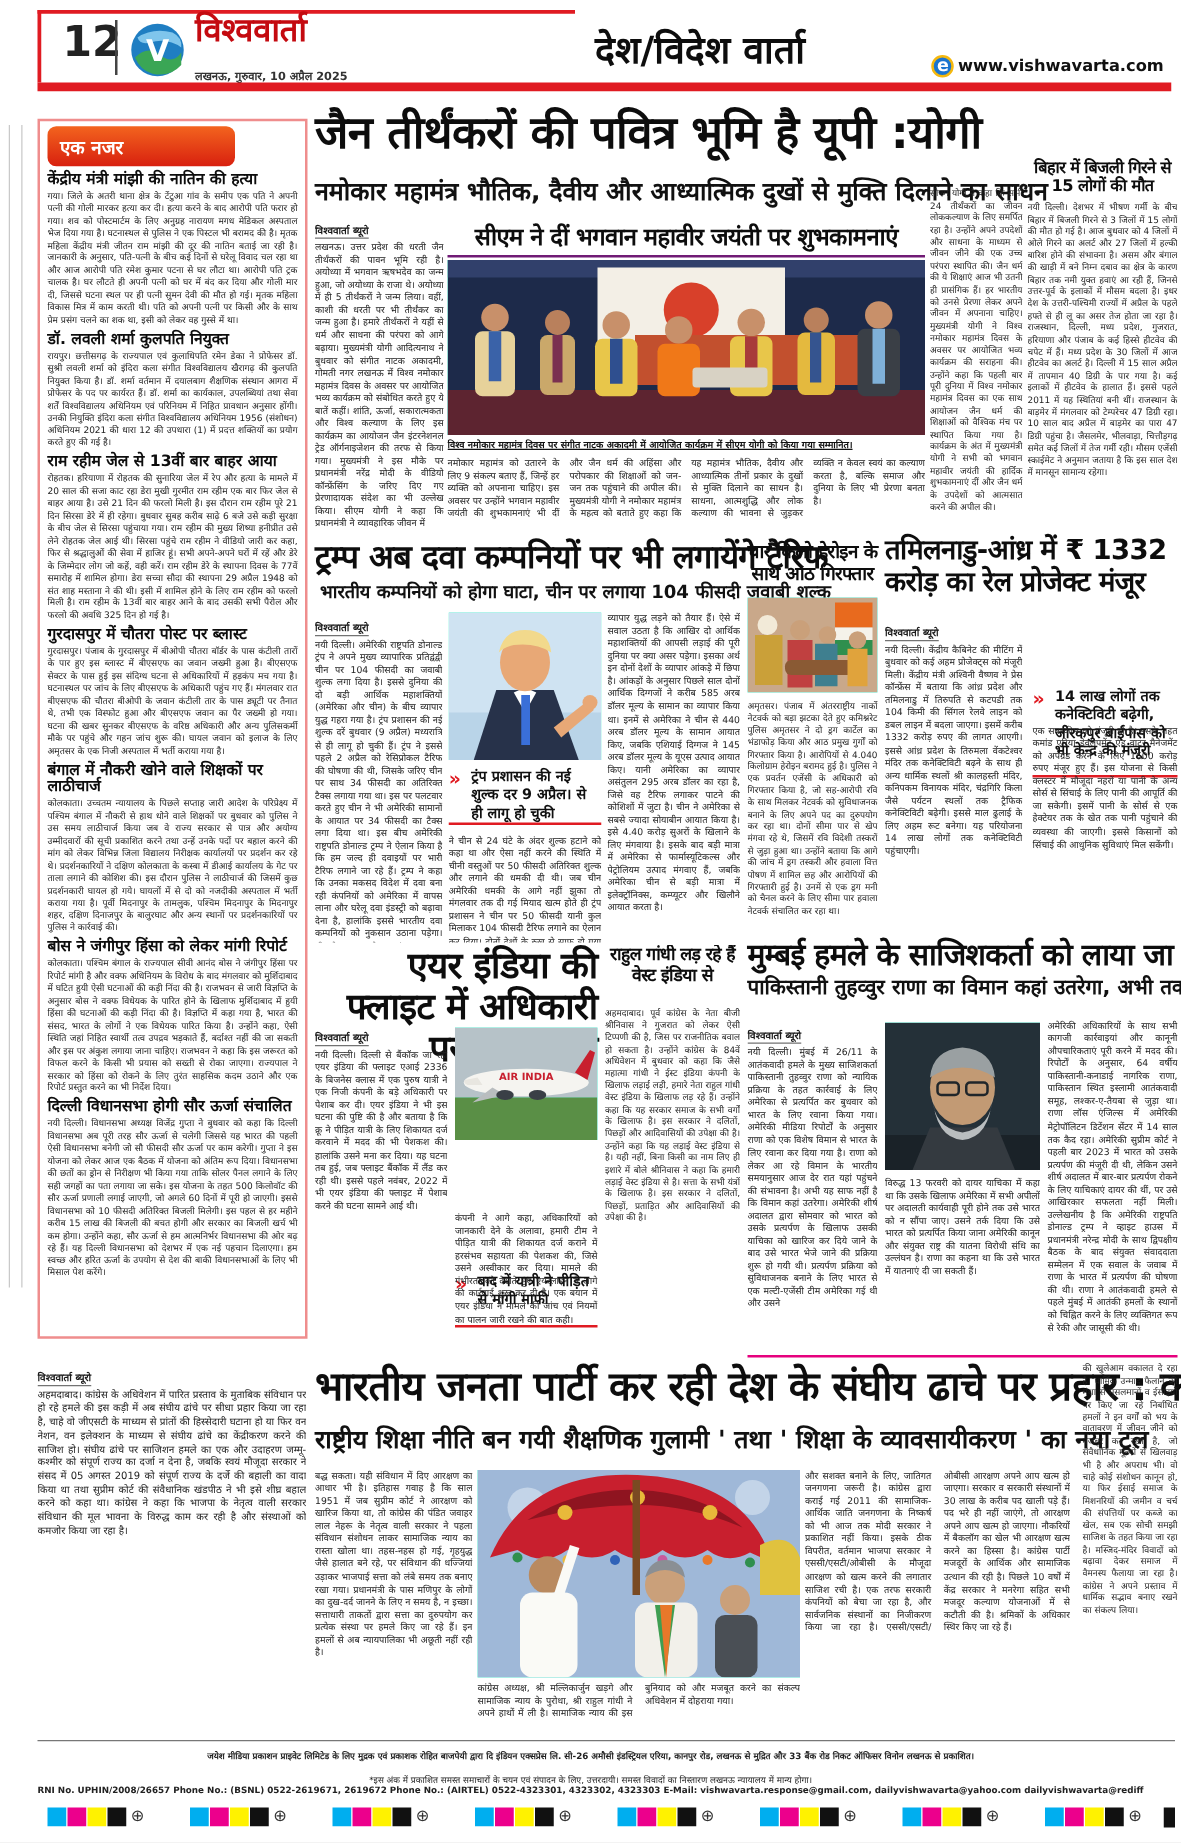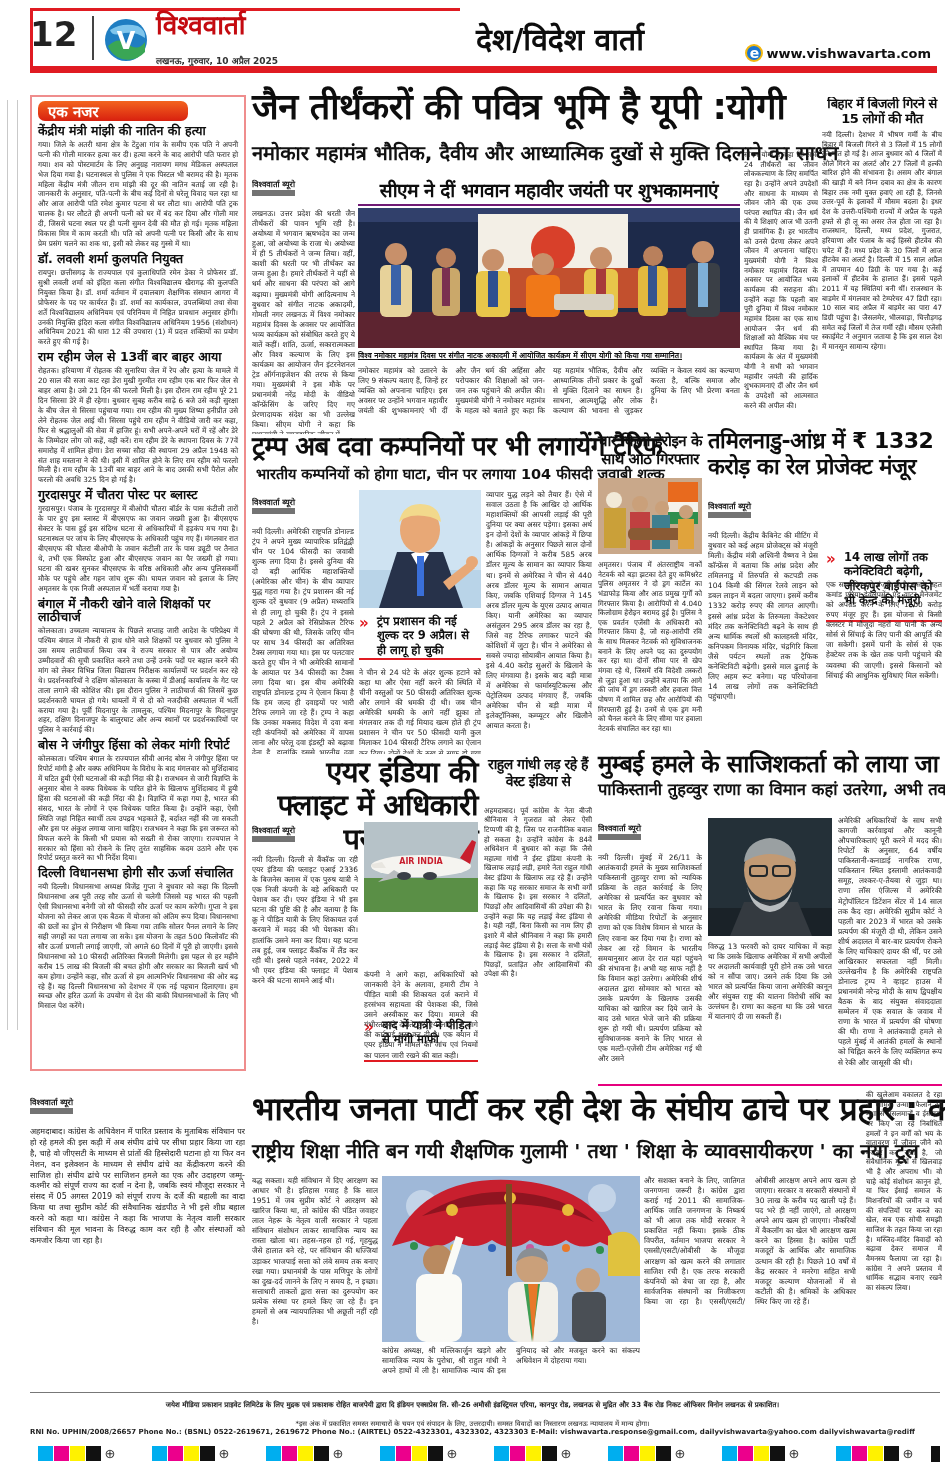--- a/index.html
+++ b/index.html
@@ -5,48 +5,48 @@
   html,body{margin:0;padding:0;background:#e9e9e9;}
   .page{position:relative;width:945px;height:1474px;background:#ffffff;margin:0 auto;
         font-family:"DejaVu Sans",sans-serif;color:#1a1a1a;overflow:hidden;box-sizing:border-box;}
   .page *{box-sizing:border-box;}
   .abs{position:absolute;}
   
   .mh{position:absolute;left:30px;top:8px;width:907px;height:58px;}
   .mh-topline{position:absolute;left:0;top:0;width:430px;height:3px;background:#e01b22;}
   .mh-leftline{position:absolute;left:0;top:0;width:3px;height:58px;background:#e01b22;}
   .mh-bar{position:absolute;left:30px;top:66px;width:907px;height:7px;background:#e01b22;}
-  .pageno{position:absolute;left:0;top:6px;font-size:34px;font-weight:700;color:#222;}
+  .pageno{position:absolute;left:20px;top:6px;font-size:34px;font-weight:700;color:#222;}
   .pgdiv{position:absolute;left:62px;top:8px;width:2px;height:44px;background:#444;}
   .brand{position:absolute;left:74px;top:4px;display:flex;gap:8px;align-items:center;}
   .brandname{font-size:26px;font-weight:700;color:#c40a10;line-height:1;}
   .branddate{font-size:9px;font-weight:700;color:#333;margin-top:16px;}
   .section-title{position:absolute;left:370px;top:10px;width:320px;text-align:center;
                  font-size:30px;font-weight:700;color:#0d0d0d;}
   .website{position:absolute;right:6px;top:36px;display:flex;align-items:center;gap:3px;
            font-size:13px;font-weight:700;color:#111;}
   .eicon{width:18px;height:18px;border-radius:50%;background:#1b75d0;color:#fff;
          font-size:14px;font-weight:700;display:flex;align-items:center;justify-content:center;
          border:2px solid #f5b80e;}
   
   .hl{font-weight:700;color:#0d0d0d;line-height:1.08;letter-spacing:-0.5px;}
   .sub{font-weight:700;color:#111;line-height:1.15;}
-  .byline{font-size:8px;font-weight:700;border-bottom:6px solid #737373;display:inline-block;padding-bottom:1px;margin-bottom:13px;}
+  .byline{font-size:8px;font-weight:700;border-bottom:1px solid #737373;display:inline-block;padding-bottom:1px;margin-bottom:2px;}
   .body{font-size:7.4px;line-height:1.36;text-align:justify;color:#222;overflow:hidden;}
   .body.small{font-size:7.1px;}
   .caption{font-size:7.6px;font-weight:700;color:#111;overflow:hidden;white-space:nowrap;}
   .quote{font-size:11.5px;font-weight:700;line-height:1.25;color:#101010;
          border-bottom:2px solid #e01b22;padding-bottom:6px;position:relative;padding-left:18px;overflow:hidden;}
   .quote .qm{position:absolute;left:0;top:0;color:#e01b22;font-size:15px;font-weight:700;}
   .photo{overflow:hidden;background:#5eead4;}
   .photo svg{display:block;width:100%;height:100%;}
   
   .ekbox{position:absolute;left:30px;top:95px;width:216px;height:976px;border:2px solid #ef8d8d;
          padding:4px 6px;overflow:hidden;background:#fff;}
-  .ektab{width:150px;height:20px;border-radius:7px;background:linear-gradient(#f3641e,#d8200f);
+  .ektab{width:150px;height:32px;border-radius:7px;background:linear-gradient(#f3641e,#d8200f);
          color:#fff;font-size:15px;font-weight:700;display:flex;align-items:center;padding-left:10px;margin-bottom:3px;}
   .ekitem h4{margin:3px 0 2px 0;font-size:12.5px;font-weight:700;color:#0d0d0d;line-height:1.1;}
   .ekitem p{margin:0;font-size:7.2px;line-height:1.38;text-align:justify;color:#222;}
   .edge{position:absolute;top:100px;width:1px;height:930px;background:#c9c9c9;}
   
   .footrule{position:absolute;left:30px;top:1392px;width:910px;height:1px;background:#777;}
   .footline{position:absolute;left:30px;width:885px;text-align:center;color:#222;overflow:hidden;white-space:nowrap;}
   .cbar{position:absolute;top:1446px;height:16px;display:flex;gap:1px;}
   .csq{width:15px;height:15px;}
   .c-c{background:#00aeef;}.c-m{background:#ec008c;}.c-y{background:#fff200;}.c-k{background:#111;}
@@ -159,21 +159,21 @@
           <rect x="196" y="86" width="60" height="16" rx="3" fill="#d8d2c4"></rect>
         </g>
       </svg>
     </div>
     <div class="caption abs" style="left:106px;top:262px;width:382px;text-decoration:underline;">विश्व नमोकार महामंत्र दिवस पर संगीत नाटक अकादमी में आयोजित कार्यक्रम में सीएम योगी को किया गया सम्मानित।</div>
     <div class="body abs" style="left:106px;top:278px;width:382px;height:66px;column-count:4;column-gap:8px;">नमोकार महामंत्र को उतारने के लिए 9 संकल्प बताए हैं, जिन्हें हर व्यक्ति को अपनाना चाहिए। इस अवसर पर उन्होंने भगवान महावीर जयंती की शुभकामनाएं भी दीं और जैन धर्म की अहिंसा और परोपकार की शिक्षाओं को जन-जन तक पहुंचाने की अपील की। मुख्यमंत्री योगी ने नमोकार महामंत्र के महत्व को बताते हुए कहा कि यह महामंत्र भौतिक, दैवीय और आध्यात्मिक तीनों प्रकार के दुखों से मुक्ति दिलाने का साधन है। साधना, आत्मशुद्धि और लोक कल्याण की भावना से जुड़कर व्यक्ति न केवल स्वयं का कल्याण करता है, बल्कि समाज और दुनिया के लिए भी प्रेरणा बनता है।</div>
     <div class="body abs" style="left:492px;top:62px;width:74px;height:284px;font-size:7.1px;">सीएम योगी ने कहा कि सभी 24 तीर्थंकरों का जीवन लोककल्याण के लिए समर्पित रहा है। उन्होंने अपने उपदेशों और साधना के माध्यम से जीवन जीने की एक उच्च परंपरा स्थापित की। जैन धर्म की ये शिक्षाएं आज भी उतनी ही प्रासंगिक हैं। हर भारतीय को उनसे प्रेरणा लेकर अपने जीवन में अपनाना चाहिए। मुख्यमंत्री योगी ने विश्व नमोकार महामंत्र दिवस के अवसर पर आयोजित भव्य कार्यक्रम की सराहना की। उन्होंने कहा कि पहली बार पूरी दुनिया में विश्व नमोकार महामंत्र दिवस का एक साथ आयोजन जैन धर्म की शिक्षाओं को वैश्विक मंच पर स्थापित किया गया है। कार्यक्रम के अंत में मुख्यमंत्री योगी ने सभी को भगवान महावीर जयंती की हार्दिक शुभकामनाएं दीं और जैन धर्म के उपदेशों को आत्मसात करने की अपील की।</div>
   </section>
 
   <section class="abs" style="left:822px;top:97px;width:120px;height:334px;overflow:hidden;">
-    <div class="hl" style="font-size:13px;text-align:center;line-height:1.15;margin-bottom:3px;">बिहार में बिजली गिरने से 15 लोगों की मौत</div>
+    <div class="hl" style="font-size:13px;text-align:center;line-height:1.15;margin-bottom:3px;margin-top:31px;">बिहार में बिजली गिरने से 15 लोगों की मौत</div>
     <div class="body small" style="height:300px;">नयी दिल्ली। देशभर में भीषण गर्मी के बीच बिहार में बिजली गिरने से 3 जिलों में 15 लोगों की मौत हो गई है। आज बुधवार को 4 जिलों में ओले गिरने का अलर्ट और 27 जिलों में हल्की बारिश होने की संभावना है। असम और बंगाल की खाड़ी में बने निम्न दबाव का क्षेत्र के कारण बिहार तक नमी युक्त हवाएं आ रही हैं, जिनसे उत्तर-पूर्व के इलाकों में मौसम बदला है। इधर देश के उत्तरी-पश्चिमी राज्यों में अप्रैल के पहले हफ्ते से ही लू का असर तेज होता जा रहा है। राजस्थान, दिल्ली, मध्य प्रदेश, गुजरात, हरियाणा और पंजाब के कई हिस्से हीटवेव की चपेट में हैं। मध्य प्रदेश के 30 जिलों में आज हीटवेव का अलर्ट है। दिल्ली में 15 साल अप्रैल में तापमान 40 डिग्री के पार गया है। कई इलाकों में हीटवेव के हालात हैं। इससे पहले 2011 में यह स्थितियां बनी थीं। राजस्थान के बाड़मेर में मंगलवार को टेम्परेचर 47 डिग्री रहा। 10 साल बाद अप्रैल में बाड़मेर का पारा 47 डिग्री पहुंचा है। जैसलमेर, भीलवाड़ा, चित्तौड़गढ़ समेत कई जिलों में तेज गर्मी रही। मौसम एजेंसी स्काईमेट ने अनुमान जताया है कि इस साल देश में मानसून सामान्य रहेगा।</div>
   </section>
 
   <section class="abs" style="left:252px;top:432px;width:340px;height:322px;">
     <div class="hl abs" style="left:0;top:0;width:340px;font-size:26px;white-space:nowrap;">ट्रम्प अब दवा कम्पनियों पर भी लगायेंगे टैरिफ</div>
     <div class="sub abs" style="left:4px;top:34px;width:336px;font-size:14.5px;white-space:nowrap;">भारतीय कम्पनियों को होगा घाटा, चीन पर लगाया 104 फीसदी जवाबी शुल्क</div>
     <div class="abs" style="left:0;top:58px;width:102px;height:264px;overflow:hidden;">
       <div class="byline">विश्ववार्ता ब्यूरो</div>
       <div class="body" style="height:246px;">नयी दिल्ली। अमेरिकी राष्ट्रपति डोनाल्ड ट्रंप ने अपने मुख्य व्यापारिक प्रतिद्वंद्वी चीन पर 104 फीसदी का जवाबी शुल्क लगा दिया है। इससे दुनिया की दो बड़ी आर्थिक महाशक्तियों (अमेरिका और चीन) के बीच व्यापार युद्ध गहरा गया है। ट्रंप प्रशासन की नई शुल्क दरें बुधवार (9 अप्रैल) मध्यरात्रि से ही लागू हो चुकी हैं। ट्रंप ने इससे पहले 2 अप्रैल को रेसिप्रोकल टैरिफ की घोषणा की थी, जिसके जरिए चीन पर साथ 34 फीसदी का अतिरिक्त टैक्स लगाया गया था। इस पर पलटवार करते हुए चीन ने भी अमेरिकी सामानों के आयात पर 34 फीसदी का टैक्स लगा दिया था। इस बीच अमेरिकी राष्ट्रपति डोनाल्ड ट्रम्प ने ऐलान किया है कि हम जल्द ही दवाइयों पर भारी टैरिफ लगाने जा रहे हैं। ट्रम्प ने कहा कि उनका मकसद विदेश में दवा बना रही कंपनियों को अमेरिका में वापस लाना और घरेलू दवा इंडस्ट्री को बढ़ावा देना है, हालांकि इससे भारतीय दवा कम्पनियों को नुकसान उठाना पड़ेगा। चीन के पलटवार के बाद ट्रंप प्रशासन</div>
     </div>

